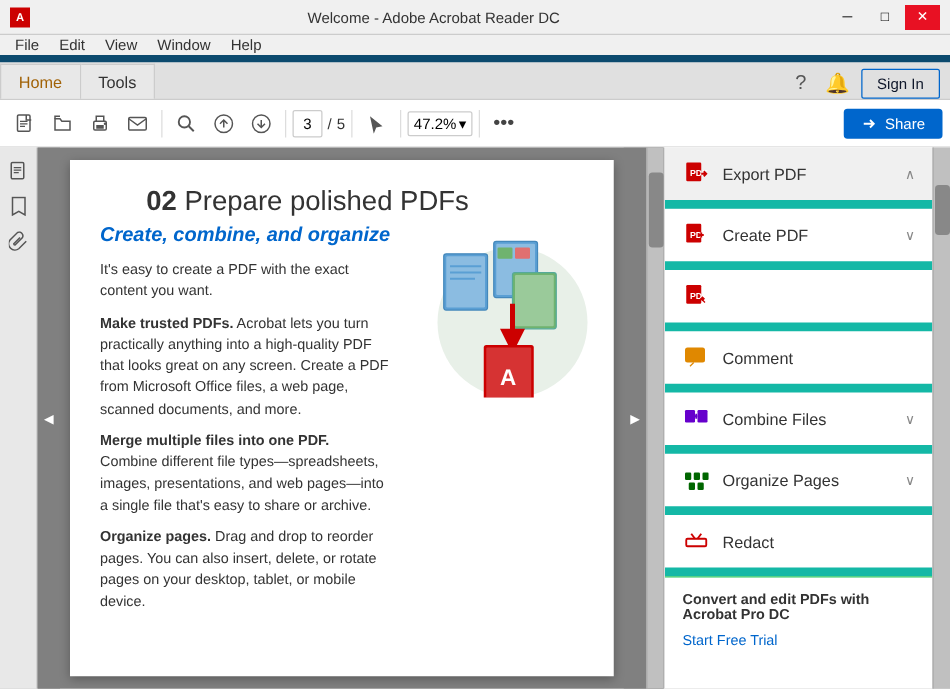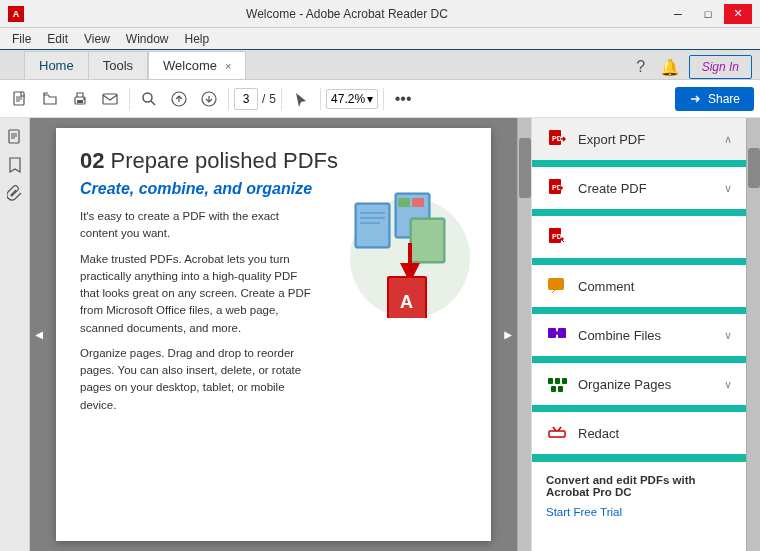--- a/index.html
+++ b/index.html
@@ -40,21 +40,21 @@
     }
     #titlebar .win-btn.close { background: #e81123; color: white; }
 
     
     #menubar {
       background: #f0f0f0;
       height: 22px;
       display: flex;
       align-items: center;
       padding: 0 4px;
-      border-bottom: 1px solid #0c4a6e;
+      border-bottom: 6px solid #0c4a6e;
     }
     #menubar span {
       padding: 2px 8px;
       font-size: 12px;
       color: #333;
       cursor: pointer;
     }
 
     
     #tabbar {
@@ -69,23 +69,22 @@
       padding: 0 14px;
       display: flex;
       align-items: center;
       font-size: 13px;
       cursor: pointer;
       border: 1px solid transparent;
       border-bottom: none;
     }
     .tab.home-tab {
       background: #e8e8e8;
-      color: #0c4a6e;
+      color: #a16207;
       border-color: #ccc;
-      margin-left: 24px;
     }
     .tab.tools-tab {
       background: #e8e8e8;
       color: #333;
       border-color: #ccc;
       border-left: none;
     }
     .tab.welcome-tab {
       background: #fff;
       color: #333;
@@ -107,25 +106,24 @@
     }
     .tab-right-actions .icon-btn {
       width: 24px; height: 24px;
       display: flex; align-items: center; justify-content: center;
       cursor: pointer; color: #555; font-size: 16px;
     }
     .sign-in-btn {
       padding: 4px 12px;
       background: transparent;
       border: 1px solid #0066cc;
-      color: #a21caf;
+      color: #0f172a;
       font-size: 12px;
       cursor: pointer;
       border-radius: 2px;
-      font-style: italic;
     }
 
     
     #toolbar {
       background: #fff;
       height: 38px;
       display: flex;
       align-items: center;
       padding: 0 6px;
       border-bottom: 1px solid #ddd;
@@ -236,36 +234,37 @@
       margin: 20px auto 0;
       border-radius: 3px;
     }
 
     
     .pdf-content h1 {
       font-size: 22px;
       font-weight: 300;
       color: #333;
       margin-bottom: 6px;
+      margin-left: 37px;
     }
     .pdf-content h1 strong { font-weight: 700; }
     .pdf-content .subtitle {
       color: #0066cc;
       font-size: 16px;
       font-style: italic;
       margin-bottom: 10px;
       font-weight: 600;
     }
     .pdf-content p {
       font-size: 11.5px;
       color: #333;
       line-height: 1.5;
       margin-bottom: 8px;
     }
-    .pdf-content p strong { font-weight: normal; }
+    .pdf-content p strong { font-weight: bold; }
 
     
     .pdf-illustration {
       position: absolute;
       top: 60px;
       right: 16px;
       width: 130px;
       height: 130px;
     }
     .illus-circle {
@@ -350,24 +349,20 @@
   <span>Window</span>
   <span>Help</span>
 </div>
 
 <div id="tabbar">
   <div class="tab home-tab">
     <span>Home</span>
   </div>
   <div class="tab tools-tab">
     <span>Tools</span>
-  </div>
-  <div class="tab welcome-tab">
-    <span>Welcome</span>
-    <span class="tab-close">×</span>
   </div>
   <div class="tab-spacer"></div>
   <div class="tab-right-actions">
     <div class="icon-btn">?</div>
     <div class="icon-btn">🔔</div>
     <button class="sign-in-btn">Sign In</button>
   </div>
 </div>
 
 <div id="toolbar">
@@ -479,20 +474,24 @@
           <strong>02</strong>
           <span> Prepare polished PDFs</span>
         </h1>
         <div class="subtitle">Create, combine, and organize</div>
         <p style="width: 60%">It's easy to create a PDF with the exact content you want.</p>
         <p style="width: 60%">
           <strong>Make trusted PDFs.</strong>
           <span> Acrobat lets you turn practically anything into a high-quality PDF that looks great on any screen. Create a PDF from Microsoft Office files, a web page, scanned documents, and more.</span>
         </p>
         <p style="width: 60%">
+          <strong>Merge multiple files into one PDF.</strong>
+          <span> Combine different file types—spreadsheets, images, presentations, and web pages—into a single file that's easy to share or archive.</span>
+        </p>
+        <p style="width: 60%">
           <strong>Organize pages.</strong>
           <span> Drag and drop to reorder pages. You can also insert, delete, or rotate pages on your desktop, tablet, or mobile device.</span>
         </p>
       </div>
 
       <div class="pdf-illustration">
         <div class="illus-circle"></div>
         <svg width="130" height="130" viewBox="0 0 130 130" style="position:absolute;top:0;left:0;">
 
           <rect x="10" y="15" width="35" height="45" rx="2" fill="#5a9fd4" stroke="#4488bb" stroke-width="1"></rect>

